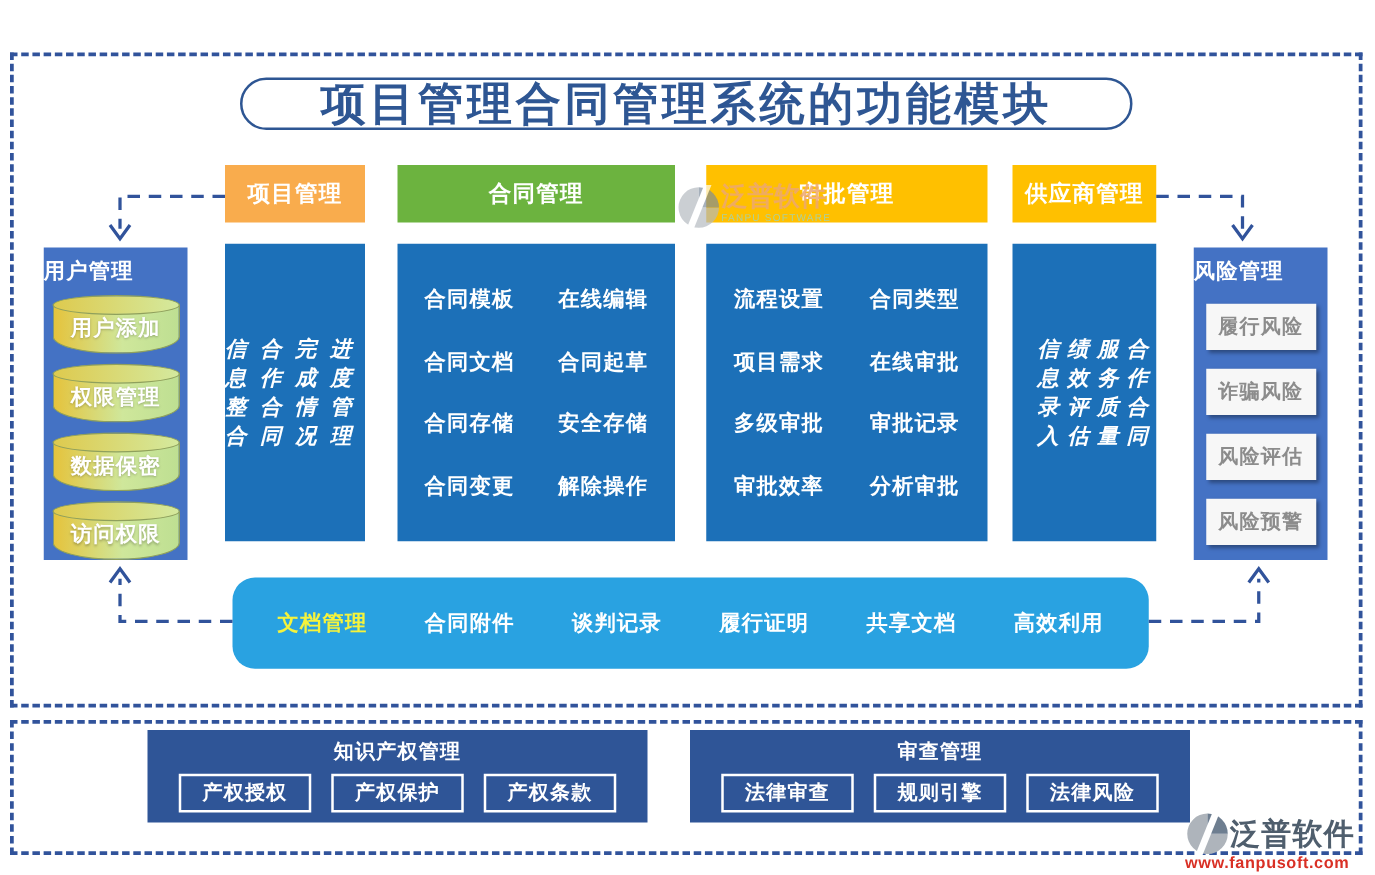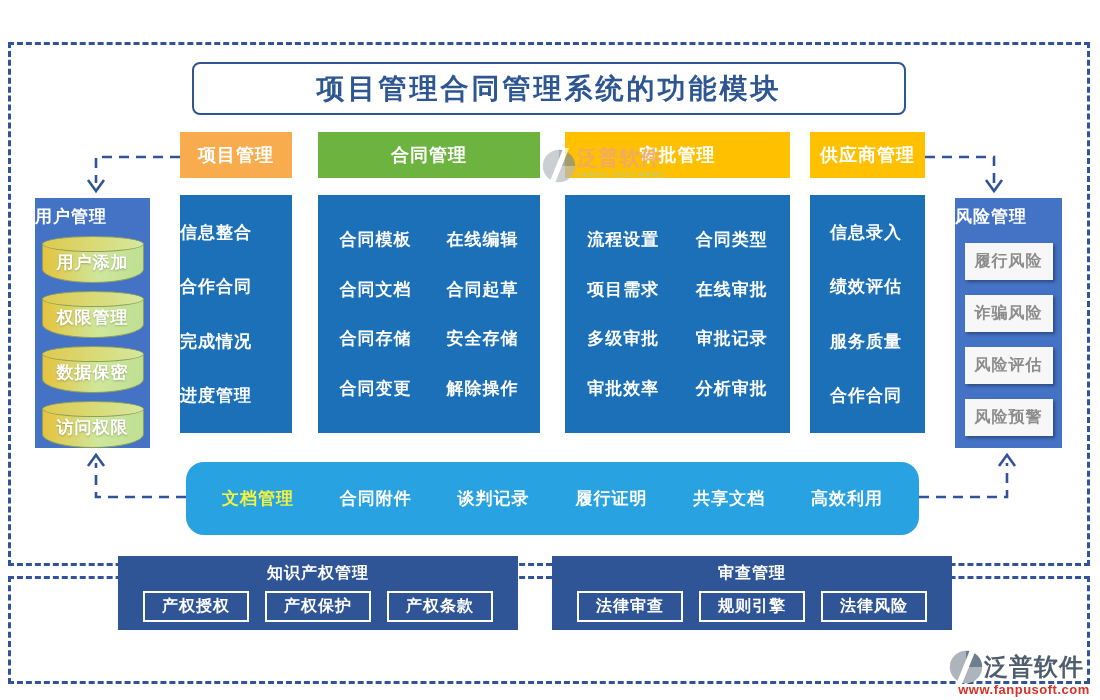--- a/index.html
+++ b/index.html
@@ -10,35 +10,35 @@
   }
   html,body{margin:0;padding:0;background:#fff;}
   .canvas{position:relative;width:1100px;height:700px;background:#fff;overflow:hidden;
           font-family:"Liberation Sans",sans-serif;}
   .abs{position:absolute;box-sizing:border-box;}
 
   .dashed-frame{border:3px dashed var(--line-blue);background:transparent;}
   .main-frame{left:8px;top:42px;width:1082px;height:524px;}
   .bottom-frame{left:8px;top:576px;width:1082px;height:108px;}
 
-  .title-box{left:192px;top:62px;width:714px;height:53px;border:2px solid var(--title-blue);
-    border-radius:8px;background:#fff;display:flex;align-items:center;justify-content:center;
-    color:var(--title-blue);font-size:28px;font-weight:bold;letter-spacing:3px;}
+  .title-box{left:192px;top:62px;width:714px;height:42px;border:2px solid var(--title-blue);
+    border-radius:21px;background:#fff;display:flex;align-items:center;justify-content:center;
+    color:var(--title-blue);font-size:36px;font-weight:bold;letter-spacing:3px;}
 
   .hdr{top:132px;height:46px;display:flex;align-items:center;justify-content:center;
     color:#fff;font-weight:bold;font-size:18px;letter-spacing:1px;}
   .hdr-project{left:180px;width:112px;background:var(--header-orange);}
   .hdr-contract{left:318px;width:222px;background:var(--header-green);}
   .hdr-approval{left:565px;width:225px;background:var(--header-gold);}
   .hdr-supplier{left:810px;width:115px;background:var(--header-gold);}
 
   .col{top:195px;height:238px;background:var(--column-blue);color:#fff;font-weight:bold;
     font-size:17px;letter-spacing:1px;}
-  .col-list{display:flex;flex-direction:column;justify-content:space-around;align-items:flex-start;
-    padding:10px 0;}
+  .col-list{display:flex;justify-content:space-around;align-items:center;
+    padding:10px 0;font-style:italic;}
   .col-grid{display:grid;grid-template-columns:1fr 1fr;grid-template-rows:repeat(4,1fr);
     place-items:center;padding:20px 4px;}
   .col-project{left:180px;width:112px;}
   .col-contract{left:318px;width:222px;}
   .col-approval{left:565px;width:225px;}
   .col-supplier{left:810px;width:115px;padding-left:20px;}
 
   .side-panel{top:198px;height:250px;background:var(--panel-blue);}
   .user-panel{left:35px;width:115px;}
   .risk-panel{left:955px;width:107px;}
@@ -59,40 +59,40 @@
 
   .risk-box{width:88px;height:37px;margin:15px auto 0;background:#F7F7F7;color:#8C8C8C;
     font-weight:bold;font-size:16px;display:flex;align-items:center;justify-content:center;
     box-shadow:2px 2px 3px rgba(0,0,0,.35);letter-spacing:1px;}
 
   .doc-bar{left:186px;top:462px;width:733px;height:73px;background:var(--bar-blue);
     border-radius:18px;display:flex;align-items:center;justify-content:space-between;
     padding:0 36px;color:#fff;font-weight:bold;font-size:17px;letter-spacing:1px;}
   .doc-bar .hl{color:var(--highlight-yellow);}
 
-  .bsec{top:556px;width:400px;height:74px;background:var(--navy);color:#fff;}
+  .bsec{top:584px;width:400px;height:74px;background:var(--navy);color:#fff;}
   .bsec-ip{left:118px;} .bsec-review{left:552px;}
   .bsec-title{margin-top:7px;text-align:center;font-weight:bold;font-size:16px;letter-spacing:1px;}
   .bsec-items{display:flex;justify-content:center;gap:16px;margin-top:7px;border-radius:14px;}
   .bsec-item{border:2px solid #fff;padding:3px 17px;font-weight:bold;font-size:16px;
     letter-spacing:1px;}
 
   .connector-layer{left:0;top:0;width:1100px;height:700px;pointer-events:none;z-index:4;}
 
   .wm{left:541px;top:146px;z-index:6;display:flex;align-items:flex-start;pointer-events:none;
     opacity:.85;}
   .wm-mark{width:36px;height:36px;opacity:.8;margin-top:2px;}
   .wm-name{font-size:21px;font-weight:bold;color:#EDA871;line-height:1.15;}
   .wm-sub{font-size:8px;color:#9ED3BA;letter-spacing:1px;}
 
   .brand{left:948px;top:649px;width:152px;z-index:9;display:flex;flex-wrap:wrap;
     align-items:center;}
   .brand-mark{width:36px;height:36px;}
   .brand-name{font-size:24px;font-weight:bold;color:#4F5E6D;letter-spacing:1px;}
-  .brand-url{width:100%;text-align:center;color:var(--url-red);font-weight:bold;font-size:13px;
+  .brand-url{width:100%;color:var(--url-red);font-weight:bold;font-size:13px;
     margin-top:-3px;letter-spacing:.5px;}
 </style>
 </head>
 <body>
 
 <div class="canvas">
 
   <div class="abs dashed-frame main-frame"></div>
   <div class="abs dashed-frame bottom-frame"></div>
 

